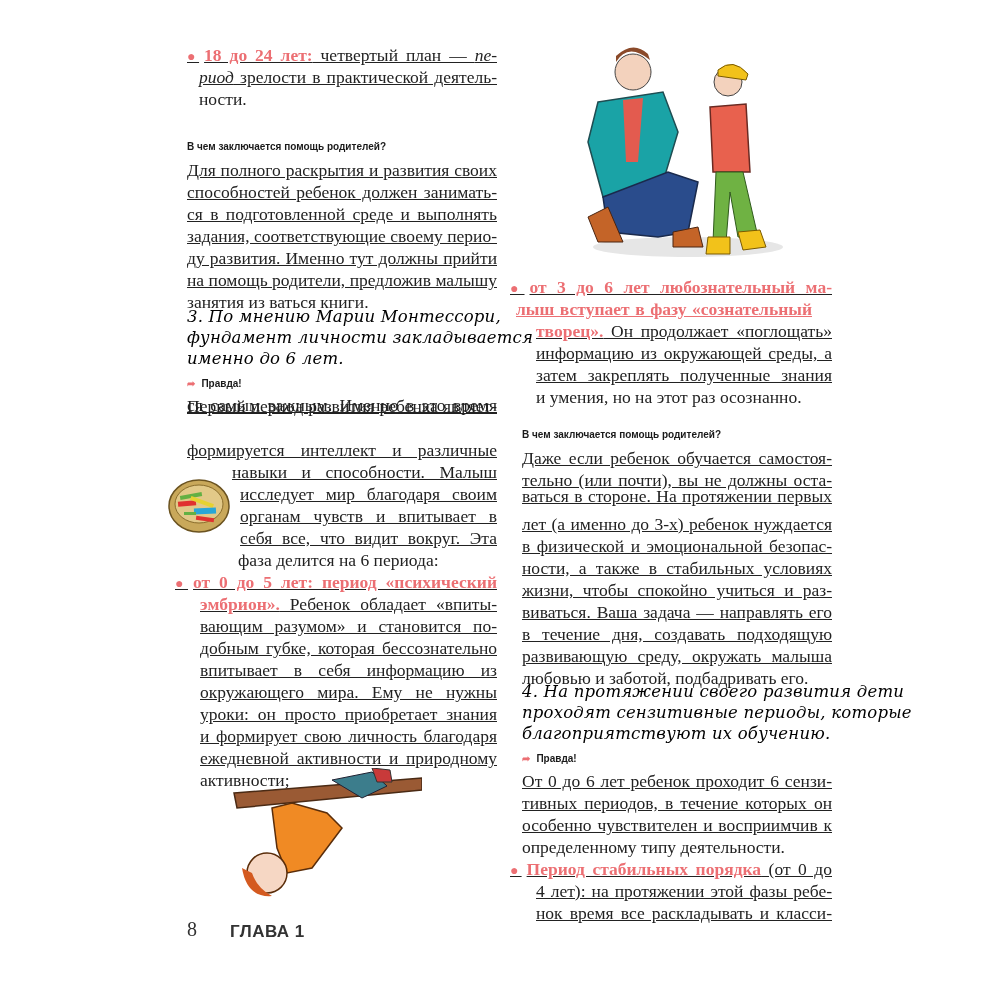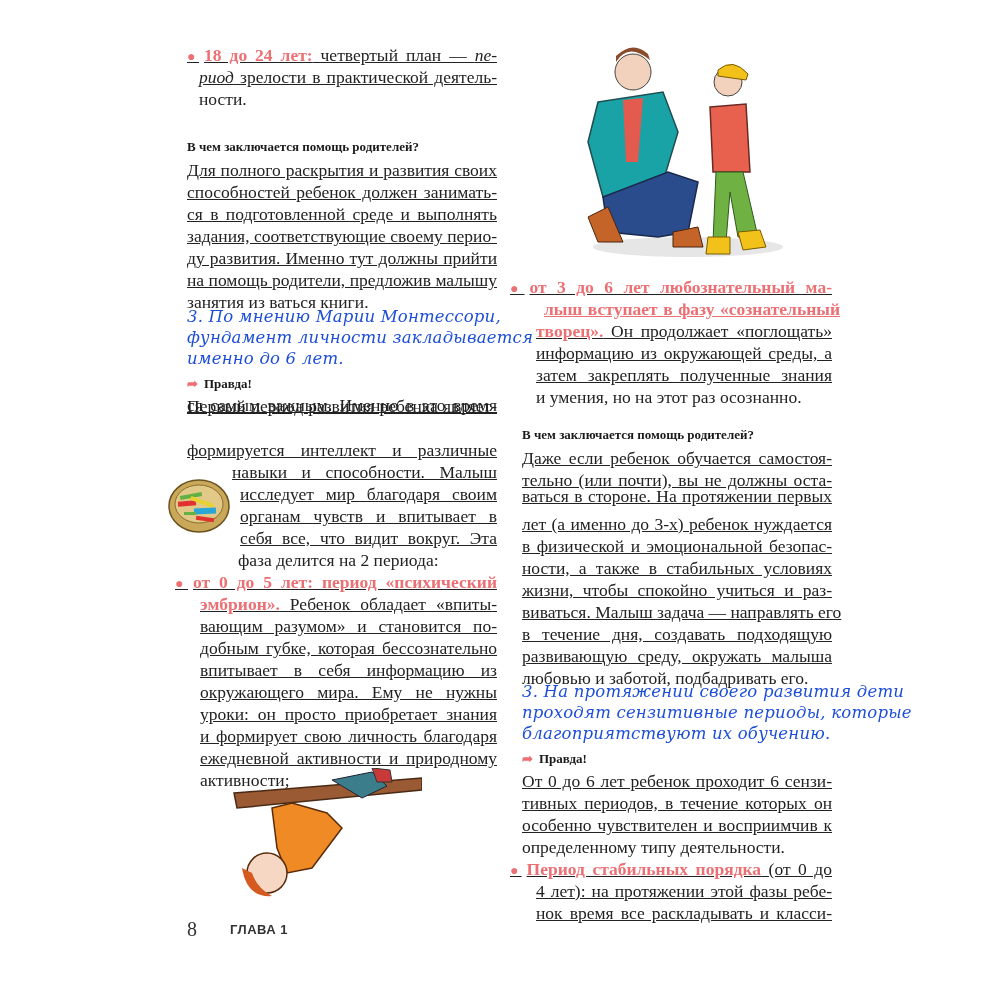--- a/index.html
+++ b/index.html
@@ -4,25 +4,25 @@
 <style>
   html, body { margin: 0; padding: 0; background: #ffffff; }
   body { width: 1000px; height: 1000px; position: relative; overflow: hidden;
          font-family: "Liberation Serif", "DejaVu Serif", serif; color: #222; }
   .line { position: absolute; font-size: 17.5px; line-height: 22px; white-space: nowrap; }
   .left { left: 187px; width: 310px; }
   .right { left: 522px; width: 310px; }
   .j { text-align: justify; text-align-last: justify; text-decoration: underline; }
   .pink { color: #ec6f73; font-weight: bold; }
   .bullet { color: #ec6f73; font-size: 14px; margin-right: 5px; }
-  .heading { font-family: Liberation Serif, serif; font-weight: bold; font-size: 13px; color: #1a1a1a; }
-  .script { font-family: "DejaVu Serif", serif; font-style: italic; color: #1d4ed8; font-size: 16.5px; letter-spacing: 0.2px; }
+  .heading { font-family: Liberation Sans, sans-serif; font-weight: bold; font-size: 10px; color: #1a1a1a; }
+  .script { font-family: "DejaVu Serif", serif; font-style: italic; color: #000000; font-size: 16.5px; letter-spacing: 0.2px; }
   .arrow { color: #ec6f73; font-weight: bold; margin-right: 6px; }
   .footer-num { position: absolute; left: 187px; top: 918px; font-size: 20px; font-family: "Liberation Serif", serif; color: #333; }
-  .footer-chap { position: absolute; left: 230px; top: 922px; font-size: 13px; font-family: "Liberation Sans", sans-serif; font-weight: bold; color: #333; letter-spacing: 0.5px; }
+  .footer-chap { position: absolute; left: 230px; top: 922px; font-size: 17px; font-family: "Liberation Sans", sans-serif; font-weight: bold; color: #333; letter-spacing: 0.5px; }
   .illus { position: absolute; }
 </style>
 </head>
 <body>
 
 <div class="line left j" style="top:44px"><span class="bullet">●</span><span class="pink">18 до 24 лет:</span><span> четвертый план — </span><i>пе-</i></div>
 <div class="line left j" style="top:66px;left:199px;width:298px"><i>риод</i><span> зрелости в практической деятель-</span></div>
 <div class="line left" style="top:88px;left:199px">ности.</div>
 
 <div class="line left heading" style="top:136px">В чем заключается помощь родителей?</div>
@@ -39,21 +39,21 @@
 <div class="line left script" style="top:348px">именно до 6 лет.</div>
 
 <div class="line left heading" style="top:373px"><span class="arrow">➦</span><span>Правда!</span></div>
 <div class="line left j" style="top:395px">Первый период развития ребенка являет-</div>
 <div class="line left j" style="top:394px">ся самым важным. Именно в это время</div>
 <div class="line left j" style="top:439px">формируется интеллект и различные</div>
 <div class="line left j" style="top:461px;left:232px;width:265px">навыки и способности. Малыш</div>
 <div class="line left j" style="top:483px;left:240px;width:257px">исследует мир благодаря своим</div>
 <div class="line left j" style="top:505px;left:240px;width:257px">органам чувств и впитывает в</div>
 <div class="line left j" style="top:527px;left:240px;width:257px">себя все, что видит вокруг. Эта</div>
-<div class="line left" style="top:549px;left:238px">фаза делится на 2 периода:</div>
+<div class="line left" style="top:549px;left:238px">фаза делится на 6 периода:</div>
 
 <div class="line left j" style="top:571px;left:175px;width:322px"><span class="bullet">●</span><span class="pink">от 0 до 5 лет: период «психический</span></div>
 <div class="line left j" style="top:593px;left:200px;width:297px"><span class="pink">эмбрион».</span><span> Ребенок обладает «впиты-</span></div>
 <div class="line left j" style="top:615px;left:200px;width:297px">вающим разумом» и становится по-</div>
 <div class="line left j" style="top:637px;left:200px;width:297px">добным губке, которая бессознательно</div>
 <div class="line left j" style="top:659px;left:200px;width:297px">впитывает в себя информацию из</div>
 <div class="line left j" style="top:681px;left:200px;width:297px">окружающего мира. Ему не нужны</div>
 <div class="line left j" style="top:703px;left:200px;width:297px">уроки: он просто приобретает знания</div>
 <div class="line left j" style="top:725px;left:200px;width:297px">и формирует свою личность благодаря</div>
 <div class="line left j" style="top:747px;left:200px;width:297px">ежедневной активности и природному</div>
@@ -90,40 +90,40 @@
   <path d="M95 200 L120 195 L125 215 L95 215 Z" fill="#c46428" stroke="#4a2410" stroke-width="1"></path>
   <circle cx="150" cy="50" r="14" fill="#f3d2bd" stroke="#444" stroke-width="1"></circle>
   <path d="M140 38 Q155 25 170 42 L168 48 L140 44 Z" fill="#f2c21a" stroke="#7a5a00" stroke-width="1"></path>
   <path d="M132 75 L168 72 L172 140 L135 140 Z" fill="#e8614e" stroke="#6a2a22" stroke-width="1.5"></path>
   <path d="M138 140 L165 140 L180 205 L160 205 L152 160 L148 210 L135 210 Z" fill="#6fb243" stroke="#2f5a1c" stroke-width="1"></path>
   <path d="M130 205 L152 205 L152 222 L128 222 Z" fill="#f2c21a" stroke="#7a5a00" stroke-width="1"></path>
   <path d="M160 200 L182 198 L188 215 L165 218 Z" fill="#f2c21a" stroke="#7a5a00" stroke-width="1"></path>
 </svg>
 
 <div class="line right j" style="top:276px;left:510px;width:322px"><span class="bullet">●</span><span class="pink">от 3 до 6 лет любознательный ма-</span></div>
-<div class="line right j pink" style="top:298px;left:544px;width:296px">лыш вступает в фазу «сознательный</div>
+<div class="line right j pink" style="top:298px;left:516px;width:296px">лыш вступает в фазу «сознательный</div>
 <div class="line right j" style="top:320px;left:536px;width:296px"><span class="pink">творец».</span><span> Он продолжает «поглощать»</span></div>
 <div class="line right j" style="top:342px;left:536px;width:296px">информацию из окружающей среды, а</div>
 <div class="line right j" style="top:364px;left:536px;width:296px">затем закреплять полученные знания</div>
 <div class="line right" style="top:386px;left:536px">и умения, но на этот раз осознанно.</div>
 
 <div class="line right heading" style="top:424px">В чем заключается помощь родителей?</div>
 <div class="line right j" style="top:447px">Даже если ребенок обучается самостоя-</div>
 <div class="line right j" style="top:469px">тельно (или почти), вы не должны оста-</div>
 <div class="line right j" style="top:485px">ваться в стороне. На протяжении первых</div>
 <div class="line right j" style="top:513px">лет (а именно до 3-х) ребенок нуждается</div>
 <div class="line right j" style="top:535px">в физической и эмоциональной безопас-</div>
 <div class="line right j" style="top:557px">ности, а также в стабильных условиях</div>
 <div class="line right j" style="top:579px">жизни, чтобы спокойно учиться и раз-</div>
-<div class="line right j" style="top:601px">виваться. Малыш задача — направлять его</div>
+<div class="line right j" style="top:601px">виваться. Ваша задача — направлять его</div>
 <div class="line right j" style="top:623px">в течение дня, создавать подходящую</div>
 <div class="line right j" style="top:645px">развивающую среду, окружать малыша</div>
 <div class="line right" style="top:667px">любовью и заботой, подбадривать его.</div>
 
-<div class="line right script" style="top:681px">3. На протяжении своего развития дети</div>
+<div class="line right script" style="top:681px">4. На протяжении своего развития дети</div>
 <div class="line right script" style="top:702px">проходят сензитивные периоды, которые</div>
 <div class="line right script" style="top:723px">благоприятствуют их обучению.</div>
 
 <div class="line right heading" style="top:748px"><span class="arrow">➦</span><span>Правда!</span></div>
 <div class="line right j" style="top:770px">От 0 до 6 лет ребенок проходит 6 сензи-</div>
 <div class="line right j" style="top:792px">тивных периодов, в течение которых он</div>
 <div class="line right j" style="top:814px">особенно чувствителен и восприимчив к</div>
 <div class="line right" style="top:836px">определенному типу деятельности.</div>
 
 <div class="line right j" style="top:858px;left:510px;width:322px"><span class="bullet">●</span><span class="pink">Период стабильных порядка</span><span> (от 0 до</span></div>

